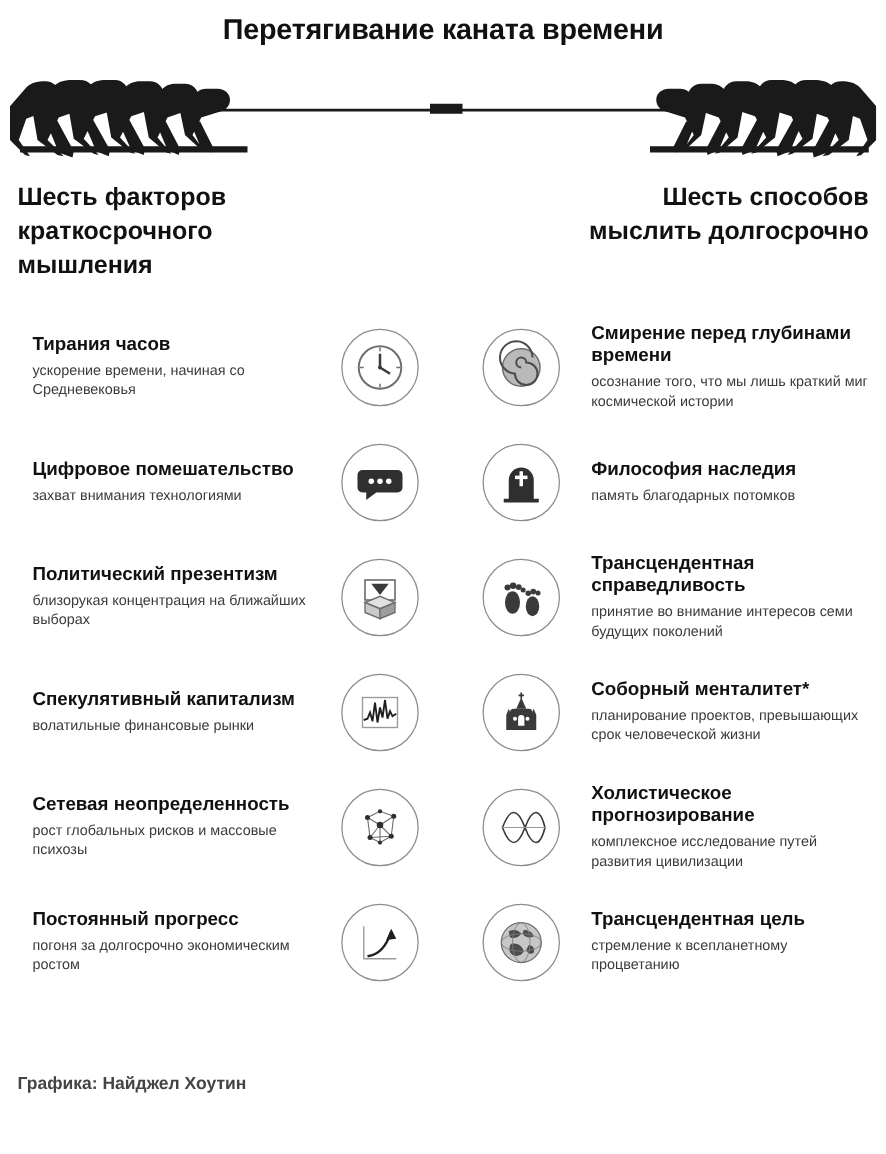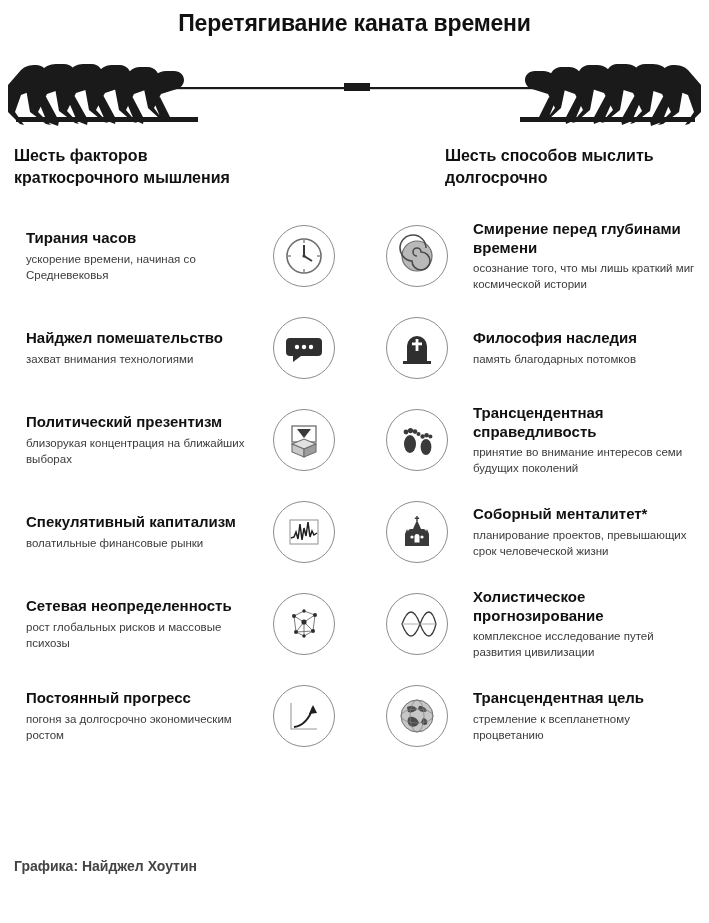--- a/index.html
+++ b/index.html
@@ -40,28 +40,28 @@
     width: 100%;
     height: 78px;
   }
   .headings {
     display: flex;
     justify-content: space-between;
     margin-top: 16px;
     padding: 0 6px;
   }
   .heading {
-    font-size: 16px;
+    font-size: 20px;
     font-weight: bold;
     line-height: 1.35;
     width: 250px;
     color: #111;
   }
   .heading.left { text-align: left; }
-  .heading.right { }
+  .heading.right { text-align: right; }
 
   .rows {
     margin-top: 22px;
   }
   .row {
     display: flex;
     align-items: center;
     min-height: 92px;
     padding: 0 6px;
     margin-left: 12px;
@@ -190,21 +190,21 @@
         </div>
       </div>
       <div class="col-text right">
         <div class="item-title">Смирение перед глубинами времени</div>
         <div class="item-desc">осознание того, что мы лишь краткий миг космической истории</div>
       </div>
     </div>
 
     <div class="row">
       <div class="col-text left">
-        <div class="item-title">Найджел помешательство</div>
+        <div class="item-title">Цифровое помешательство</div>
         <div class="item-desc">захват внимания технологиями</div>
       </div>
       <div class="col-icon">
         <div class="badge">
           <svg width="44" height="44" viewBox="0 0 44 44">
             <path d="M8 12 h28 a4 4 0 0 1 4 4 v10 a4 4 0 0 1 -4 4 h-17 l-8 6 v-6 h-3 a4 4 0 0 1 -4 -4 v-10 a4 4 0 0 1 4 -4 z" fill="#2f2f2f"></path>
             <g fill="#ffffff">
               <circle cx="15" cy="21" r="2.2"></circle>
                 <circle cx="22" cy="21" r="2.2"></circle>
                 <circle cx="29" cy="21" r="2.2"></circle>

